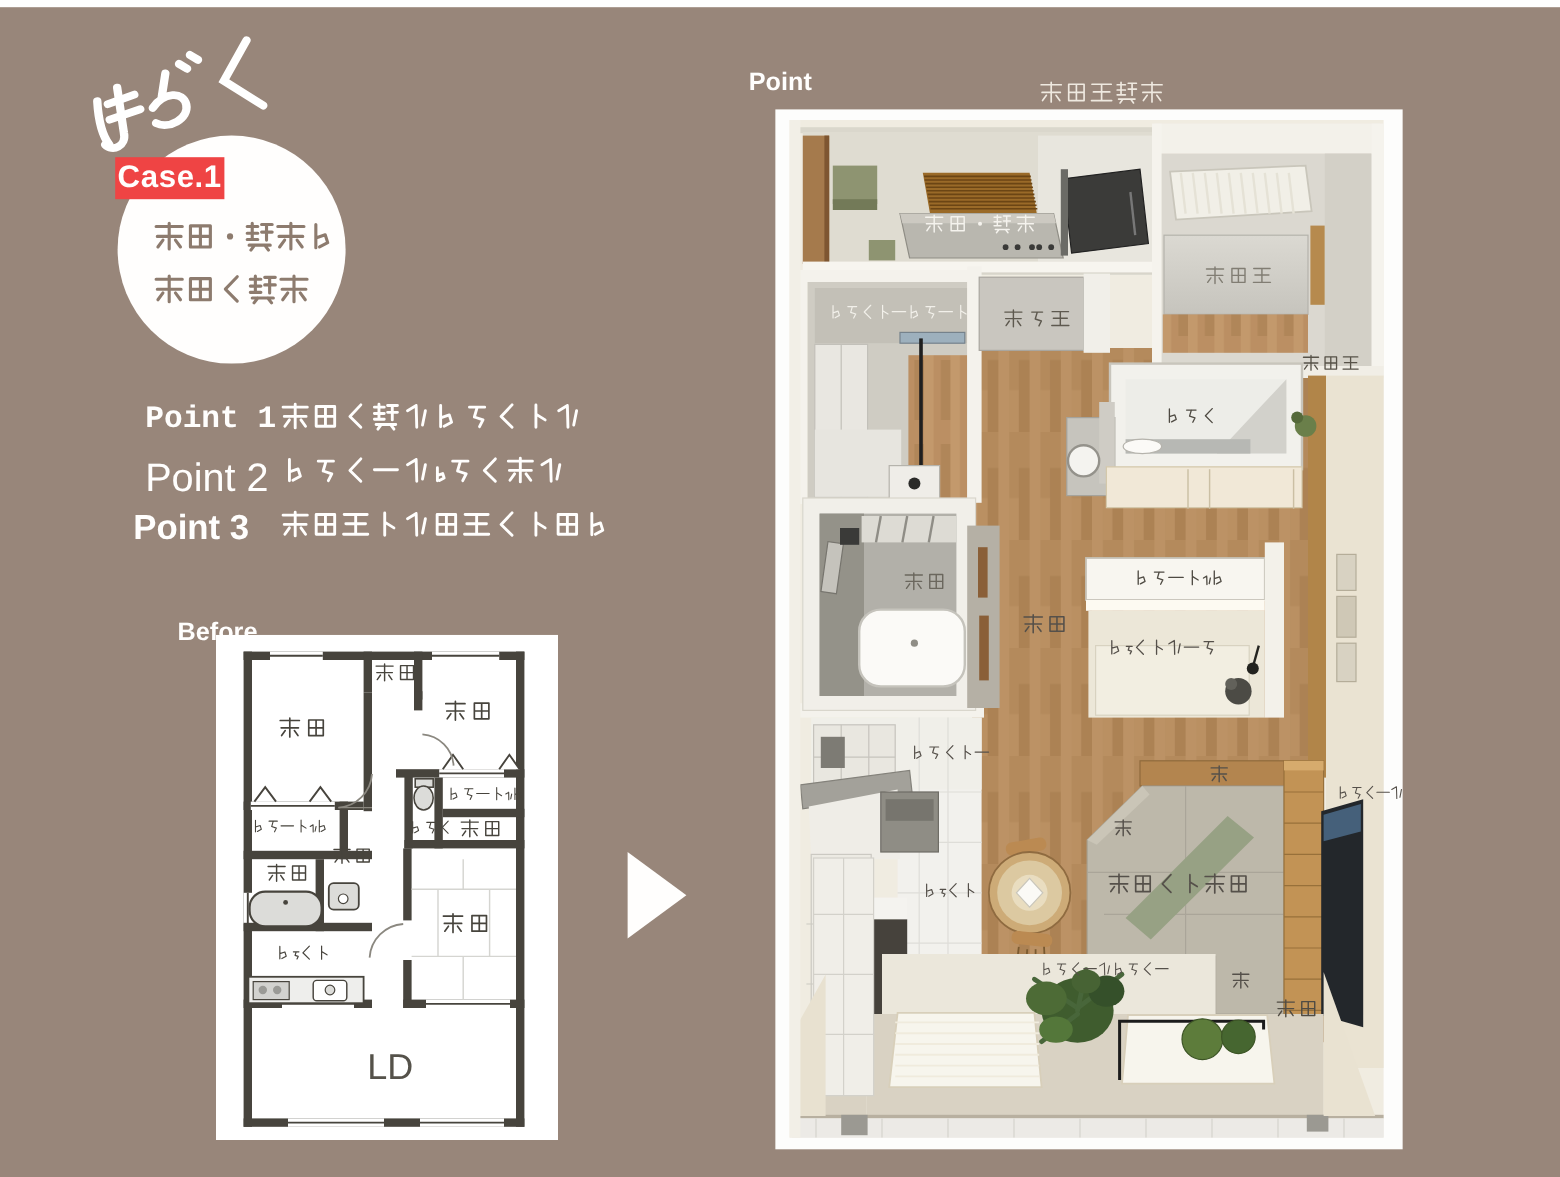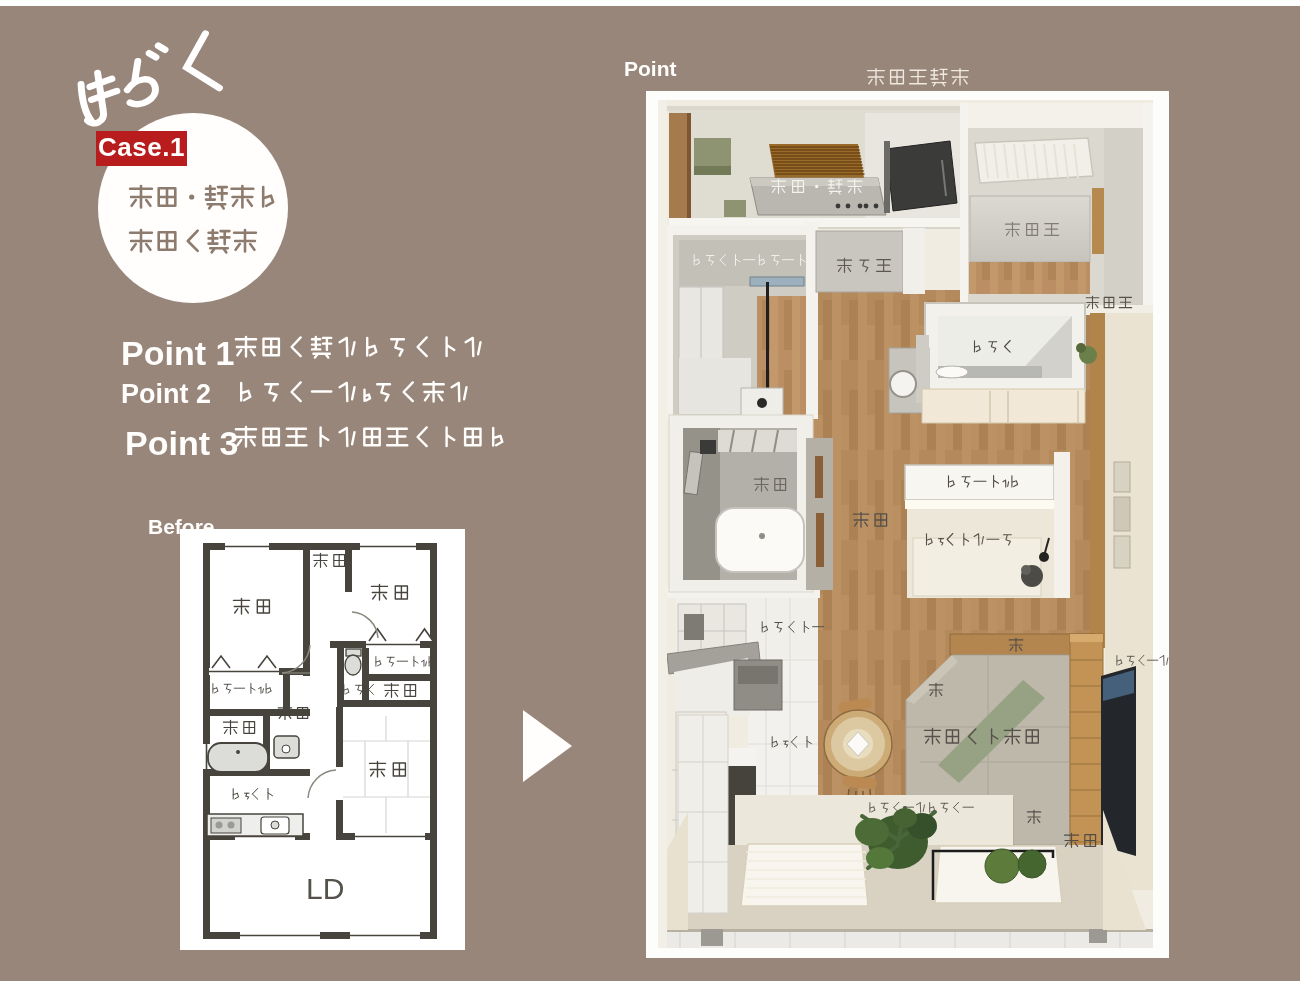--- a/index.html
+++ b/index.html
@@ -16,21 +16,21 @@
 <path d="M68,32 L62,49"></path>
 <path d="M54,56 C64,46 78,48 78,59 C78,70 62,75 54,68"></path>
 <path d="M79,27 L84,32"></path>
 <path d="M88,22 L93,27"></path>
 <path d="M130,20 L108,47 L132,72"></path>
 </g>
 </svg>
 
 <div class="abs" style="left:98px;top:113px;width:190px;height:190px;border-radius:50%;background:#fffefd;"></div>
 
-<div class="abs" style="left:96px;top:131px;padding:1px 2px 3px 2px;background:#b91c1c;font-size:26px;font-weight:bold;color:#fffefd;letter-spacing:0.5px;">Case.1</div>
+<div class="abs" style="left:96px;top:131px;padding:1px 2px 3px 2px;background:#ef4444;font-size:26px;font-weight:bold;color:#fffefd;letter-spacing:0.5px;">Case.1</div>
 
 <svg class="abs" style="left:0;top:0;" width="520" height="520" viewBox="0 0 520 520">
 
 <g stroke="#8d7b6e" stroke-width="2.6" stroke-linecap="round" fill="none">
 <path d="M130.1,188.7 L151.9,188.7 M141.0,186.1 L141.0,207.4 M131.1,197.0 L150.9,197.0 M135.8,200.1 L131.6,205.8 M146.2,200.1 L150.4,205.8"></path>
 <path d="M158.7,188.2 L175.3,188.2 M158.7,188.2 L158.7,205.8 M175.3,188.2 L175.3,205.8 M158.7,197.0 L175.3,197.0 M158.7,205.8 L175.3,205.8 M167.0,188.2 L167.0,205.8"></path>
 <circle cx="191.7" cy="197.0" r="2.6" fill="#8d7b6e" stroke="none"></circle>
 <path d="M206.0,188.7 L214.8,188.7 M210.2,186.1 L210.2,199.6 M206.0,194.4 L214.8,194.4 M206.0,199.6 L214.8,199.6 M218.0,187.1 L226.8,187.1 M222.1,187.1 L222.1,200.1 M218.0,193.4 L226.8,193.4 M207.6,204.3 L225.2,204.3 M212.2,204.3 L209.1,208.4 M220.6,204.3 L223.7,208.4"></path>
 <path d="M231.5,188.7 L253.3,188.7 M242.4,186.1 L242.4,207.4 M232.5,197.0 L252.3,197.0 M237.2,200.1 L233.0,205.8 M247.6,200.1 L251.8,205.8"></path>
 <path d="M263.2,187.1 L263.2,206.4 M263.2,198.3 L271.0,195.7 M271.0,195.7 L273.1,202.2 M273.1,202.2 L266.3,205.8"></path>
@@ -38,57 +38,57 @@
 
 <g stroke="#8d7b6e" stroke-width="2.6" stroke-linecap="round" fill="none">
 <path d="M130.1,232.7 L151.9,232.7 M141.0,230.1 L141.0,251.4 M131.1,241.0 L150.9,241.0 M135.8,244.1 L131.6,249.8 M146.2,244.1 L150.4,249.8"></path>
 <path d="M158.7,232.2 L175.3,232.2 M158.7,232.2 L158.7,249.8 M175.3,232.2 L175.3,249.8 M158.7,241.0 L175.3,241.0 M158.7,249.8 L175.3,249.8 M167.0,232.2 L167.0,249.8"></path>
 <path d="M197.7,230.6 L187.8,241.0 M187.8,241.0 L197.7,250.9"></path>
 <path d="M208.6,232.7 L217.4,232.7 M212.8,230.1 L212.8,243.6 M208.6,238.4 L217.4,238.4 M208.6,243.6 L217.4,243.6 M220.6,231.1 L229.4,231.1 M224.7,231.1 L224.7,244.1 M220.6,237.4 L229.4,237.4 M210.2,248.3 L227.8,248.3 M214.8,248.3 L211.7,252.4 M223.2,248.3 L226.3,252.4"></path>
 <path d="M234.1,232.7 L255.9,232.7 M245.0,230.1 L245.0,251.4 M235.1,241.0 L254.9,241.0 M239.8,244.1 L235.6,249.8 M250.2,244.1 L254.4,249.8"></path>
 </g>
 </svg>
 
-<div class="abs" style="left:121px;top:334px;font-size:34px;font-weight:bold;color:#fffefd;">Point 1</div>
+<div class="abs" style="left:121px;top:334px;font-size:26px;font-weight:bold;color:#fffefd;font-family:Liberation Mono, monospace;">Point 1</div>
 
 <svg class="abs" style="left:0;top:0;" width="560" height="470" viewBox="0 0 560 470">
 
 <g stroke="#fffefd" stroke-width="2.4" stroke-linecap="round" fill="none">
 <path d="M235.9,339.3 L256.1,339.3 M246.0,336.9 L246.0,356.6 M236.9,347.0 L255.1,347.0 M241.2,349.9 L237.4,355.2 M250.8,349.9 L254.6,355.2"></path>
 <path d="M263.5,338.8 L278.9,338.8 M263.5,338.8 L263.5,355.2 M278.9,338.8 L278.9,355.2 M263.5,347.0 L278.9,347.0 M263.5,355.2 L278.9,355.2 M271.2,338.8 L271.2,355.2"></path>
 <path d="M300.7,337.4 L291.6,347.0 M291.6,347.0 L300.7,356.1"></path>
 <path d="M312.0,339.3 L320.2,339.3 M315.8,336.9 L315.8,349.4 M312.0,344.6 L320.2,344.6 M312.0,349.4 L320.2,349.4 M323.0,337.9 L331.2,337.9 M326.9,337.9 L326.9,349.9 M323.0,343.6 L331.2,343.6 M313.4,353.7 L329.8,353.7 M317.8,353.7 L314.9,357.6 M325.4,353.7 L328.3,357.6"></path>
 <path d="M339.6,342.2 L346.8,337.9 M346.8,337.9 L347.3,356.1 M354.5,342.2 L352.1,354.2"></path>
 <path d="M367.2,337.9 L367.2,355.6 M367.2,348.2 L374.4,345.8 M374.4,345.8 L376.3,351.8 M376.3,351.8 L370.1,355.2"></path>
 <path d="M391.2,339.3 L403.9,339.3 M397.7,339.3 L395.3,347.5 M395.3,347.5 L402.5,349.9 M402.5,349.9 L399.6,355.6"></path>
 <path d="M426.7,337.4 L417.6,347.0 M417.6,347.0 L426.7,356.1"></path>
 <path d="M446.6,337.4 L446.6,356.1 M446.6,345.1 L454.3,349.9"></path>
 <path d="M465.6,342.2 L472.8,337.9 M472.8,337.9 L473.3,356.1 M480.5,342.2 L478.1,354.2"></path>
 </g>
 </svg>
 
-<div class="abs" style="left:121px;top:379px;font-size:27px;font-weight:bold;color:#fffefd;">Point 2</div>
+<div class="abs" style="left:121px;top:379px;font-size:33px;font-weight:normal;color:#fffefd;">Point 2</div>
 
 <svg class="abs" style="left:0;top:0;" width="560" height="470" viewBox="0 0 560 470">
 
 <g stroke="#fffefd" stroke-width="2.4" stroke-linecap="round" fill="none">
 <path d="M241.2,382.9 L241.2,400.6 M241.2,393.2 L248.4,390.8 M248.4,390.8 L250.3,396.8 M250.3,396.8 L244.1,400.2"></path>
 <path d="M265.2,384.3 L277.9,384.3 M271.7,384.3 L269.3,392.5 M269.3,392.5 L276.5,394.9 M276.5,394.9 L273.6,400.6"></path>
 <path d="M300.7,382.4 L291.6,392.0 M291.6,392.0 L300.7,401.1"></path>
 <path d="M312.0,391.5 L331.2,391.5"></path>
 <path d="M339.6,387.2 L346.8,382.9 M346.8,382.9 L347.3,401.1 M354.5,387.2 L352.1,399.2"></path>
 <path d="M364.5,389.7 L364.5,400.7 M364.5,396.1 L368.9,394.6 M368.9,394.6 L370.1,398.3 M370.1,398.3 L366.2,400.4"></path>
 <path d="M377.2,384.3 L390.0,384.3 M383.7,384.3 L381.3,392.5 M381.3,392.5 L388.5,394.9 M388.5,394.9 L385.6,400.6"></path>
 <path d="M412.8,382.4 L403.6,392.0 M403.6,392.0 L412.8,401.1"></path>
 <path d="M423.6,384.3 L443.7,384.3 M433.6,381.9 L433.6,401.6 M424.5,392.0 L442.8,392.0 M428.8,394.9 L425.0,400.2 M438.4,394.9 L442.3,400.2"></path>
 <path d="M451.6,387.2 L458.8,382.9 M458.8,382.9 L459.3,401.1 M466.5,387.2 L464.1,399.2"></path>
 </g>
 </svg>
 
-<div class="abs" style="left:125px;top:424px;font-size:34px;font-weight:bold;color:#fffefd;text-align:center;">Point 3</div>
+<div class="abs" style="left:111px;top:424px;font-size:29px;font-weight:bold;color:#fffefd;text-align:center;">Point 3</div>
 
 <svg class="abs" style="left:0;top:0;" width="560" height="470" viewBox="0 0 560 470">
 
 <g stroke="#fffefd" stroke-width="2.4" stroke-linecap="round" fill="none">
 <path d="M235.9,429.3 L256.1,429.3 M246.0,426.9 L246.0,446.6 M236.9,437.0 L255.1,437.0 M241.2,439.9 L237.4,445.2 M250.8,439.9 L254.6,445.2"></path>
 <path d="M263.5,428.8 L278.9,428.8 M263.5,428.8 L263.5,445.2 M278.9,428.8 L278.9,445.2 M263.5,437.0 L278.9,437.0 M263.5,445.2 L278.9,445.2 M271.2,428.8 L271.2,445.2"></path>
 <path d="M286.8,428.8 L306.0,428.8 M288.2,436.5 L304.6,436.5 M286.3,445.2 L306.5,445.2 M296.4,428.8 L296.4,445.2"></path>
 <path d="M320.6,427.4 L320.6,446.1 M320.6,435.1 L328.3,439.9"></path>
 <path d="M339.6,432.2 L346.8,427.9 M346.8,427.9 L347.3,446.1 M354.5,432.2 L352.1,444.2"></path>
 <path d="M364.3,428.8 L379.7,428.8 M364.3,428.8 L364.3,445.2 M379.7,428.8 L379.7,445.2 M364.3,437.0 L379.7,437.0 M364.3,445.2 L379.7,445.2 M372.0,428.8 L372.0,445.2"></path>

